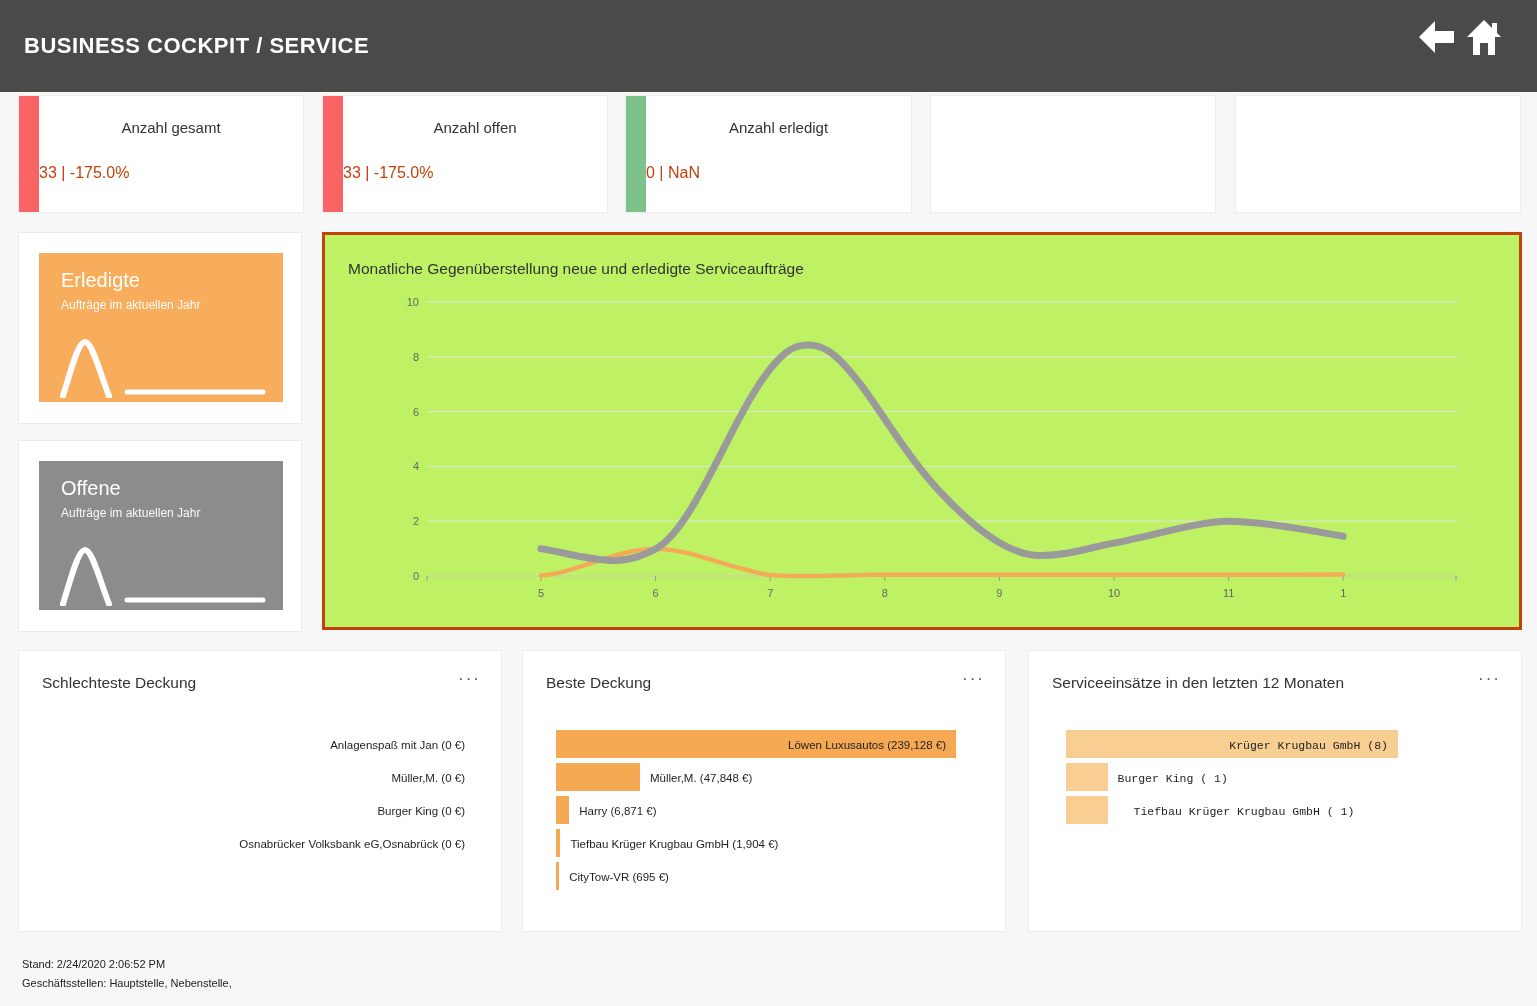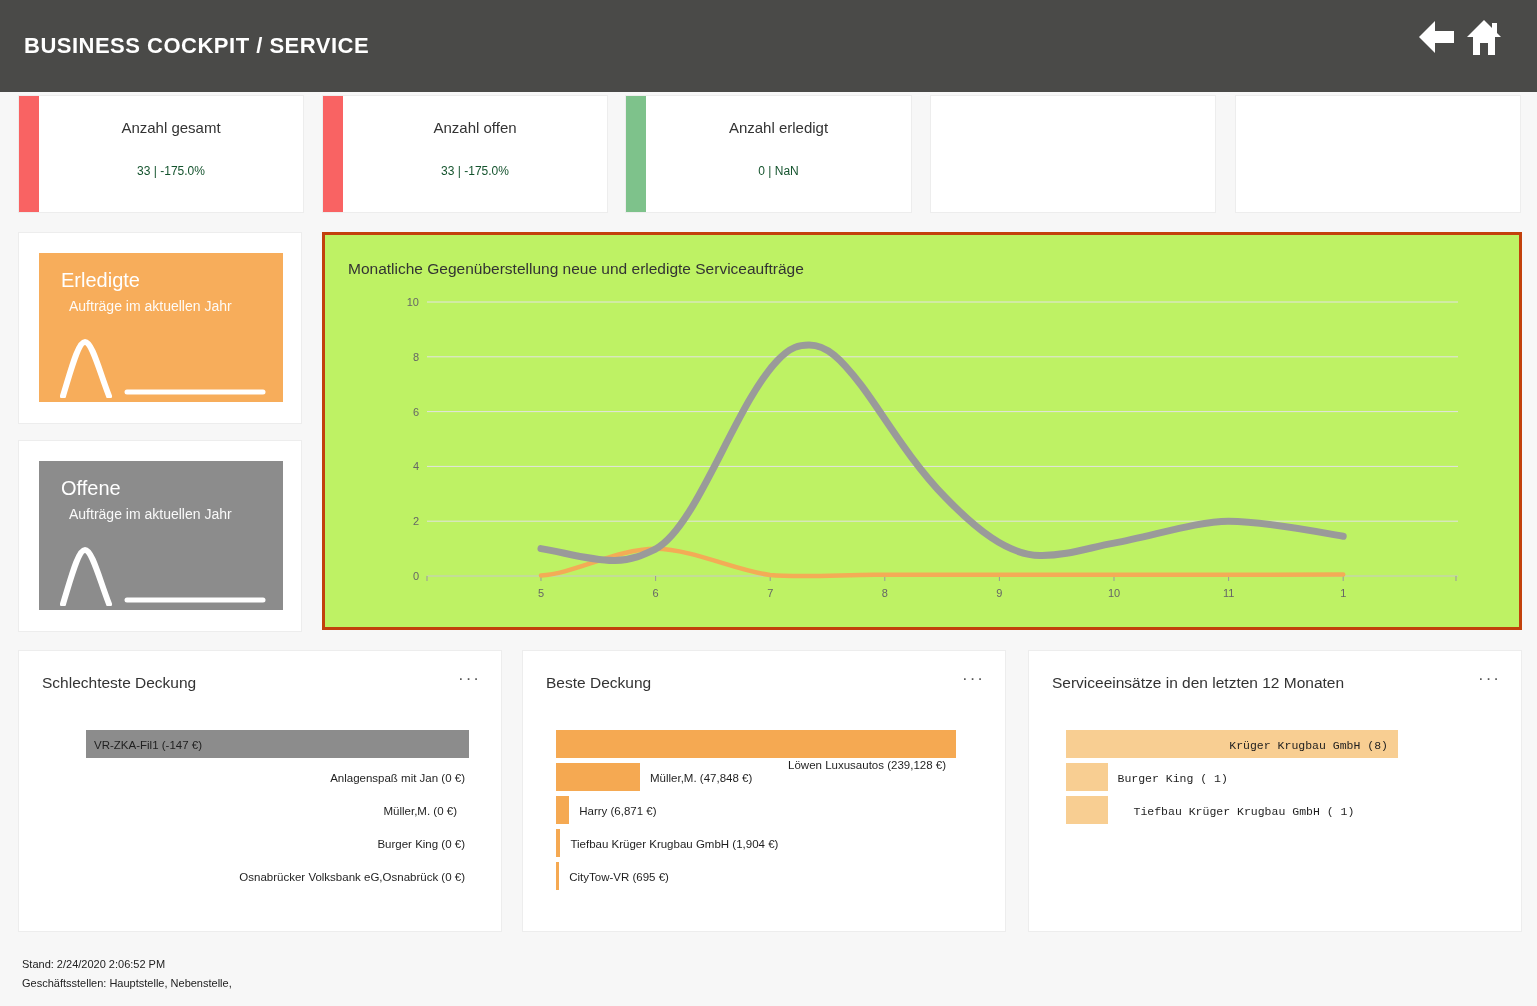--- a/index.html
+++ b/index.html
@@ -22,26 +22,26 @@
   }
   .header-icons{ position:absolute; right:34px; top:16px; display:flex; gap:10px; }
   .header-icons svg{ display:block; cursor:pointer; }
   
   .kpi-card{
     position:absolute; top:95px; height:118px; background:#fff;
     border:1px solid #ededed;
   }
   .kpi-stripe{ position:absolute; left:0; top:0; width:20px; height:100%; }
   .kpi-label{ position:absolute; top:23px; left:20px; right:0; text-align:center; font-size:15px; color:#333; }
-  .kpi-value{ position:absolute; top:68px; left:20px; right:0; text-align:center; font-size:12px; color:#14532d; }
+  .kpi-value{ position:absolute; top:68px; left:20px; right:0; text-align:left; font-size:16px; color:#c2410c; }
   
   .tile-panel{ position:absolute; left:18px; width:284px; height:192px; background:#fff; border:1px solid #ededed; }
   .tile{ position:absolute; left:20px; top:20px; right:18px; bottom:21px; color:#fff; overflow:hidden; }
   .tile-title{ font-size:20px; margin:16px 0 6px 22px; }
-  .tile-sub{ font-size:14px; margin-left:30px; opacity:.95; }
+  .tile-sub{ font-size:12px; margin-left:22px; opacity:.95; }
   .tile svg{ position:absolute; left:12px; bottom:4px; }
   
   .chart-panel{ position:absolute; left:322px; top:232px; width:1200px; height:398px; background:#bef264; border:3px solid #c2410c; }
   .chart-title{ position:absolute; left:23px; top:25px; font-size:15.5px; color:#333; }
   .chart-panel svg{ position:absolute; left:80px; top:60px; }
   .tick-label{ font-size:11px; fill:#666; }
   
   .bar-panel{ position:absolute; top:650px; height:282px; background:#fff; border:1px solid #ededed; }
   .panel-title{ position:absolute; left:23px; top:23px; font-size:15.5px; color:#333; }
   .panel-menu{ position:absolute; right:20px; top:18px; font-size:17px; color:#555; letter-spacing:2px; cursor:pointer; }
@@ -175,44 +175,40 @@
          C748 241 792 226.2 823.6 226.2
          C862 226.5 912 236.5 938.2 241.3" fill="none" stroke="#9a9a9a" stroke-width="7" stroke-linecap="round"></path>
   </svg>
 </div>
 
 <div class="bar-panel" id="panel-0" style="left:18px;  width:484px;">
   <div class="panel-title">Schlechteste Deckung</div>
   <div class="panel-menu">···</div>
   <div class="bar-area">
       <div class="bar-row">
-        <div class="bar" style="background: rgb(140, 140, 140); width: 100%; right: 0px;"></div>
-        <span class="bar-label" style="left: 0%; margin-left: 8px;">VR-ZKA-Fil1 (-147 €)</span>
-      </div>
-      <div class="bar-row">
         <span class="bar-label" style="right: 0%; margin-right: 4px;">Anlagenspaß mit Jan (0 €)</span>
       </div>
       <div class="bar-row">
-        <span class="bar-label" style="right: 0%; margin-right: 12px;">Müller,M. (0 €)</span>
+        <span class="bar-label" style="right: 0%; margin-right: 4px;">Müller,M. (0 €)</span>
       </div>
       <div class="bar-row">
         <span class="bar-label" style="right: 0%; margin-right: 4px;">Burger King (0 €)</span>
       </div>
       <div class="bar-row">
         <span class="bar-label" style="right: 0%; margin-right: 4px;">Osnabrücker Volksbank eG,Osnabrück (0 €)</span>
       </div>
     </div>
 </div>
 <div class="bar-panel" id="panel-1" style="left:522px; width:484px;">
   <div class="panel-title">Beste Deckung</div>
   <div class="panel-menu">···</div>
   <div class="bar-area">
       <div class="bar-row">
         <div class="bar" style="background: rgb(245, 169, 82); width: 100%; left: 0px;"></div>
-        <span class="bar-label" style="right: 0%; margin-right: 10px; margin-top: 20px;">Löwen Luxusautos (239,128 €)</span>
+        <span class="bar-label" style="right: 0%; margin-right: 10px;">Löwen Luxusautos (239,128 €)</span>
       </div>
       <div class="bar-row">
         <div class="bar" style="background: rgb(245, 169, 82); width: 21%; left: 0px;"></div>
         <span class="bar-label" style="left: 21%; margin-left: 10px;">Müller,M. (47,848 €)</span>
       </div>
       <div class="bar-row">
         <div class="bar" style="background: rgb(245, 169, 82); width: 3.3%; left: 0px;"></div>
         <span class="bar-label" style="left: 3.3%; margin-left: 10px;">Harry (6,871 €)</span>
       </div>
       <div class="bar-row">

